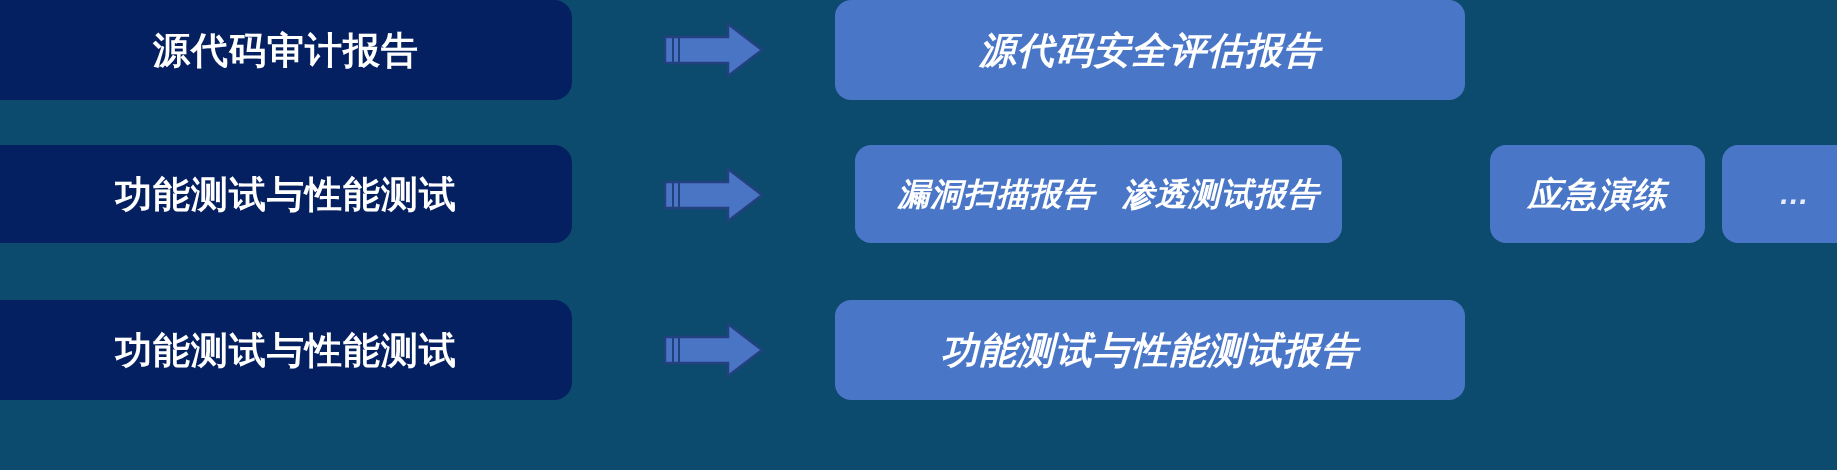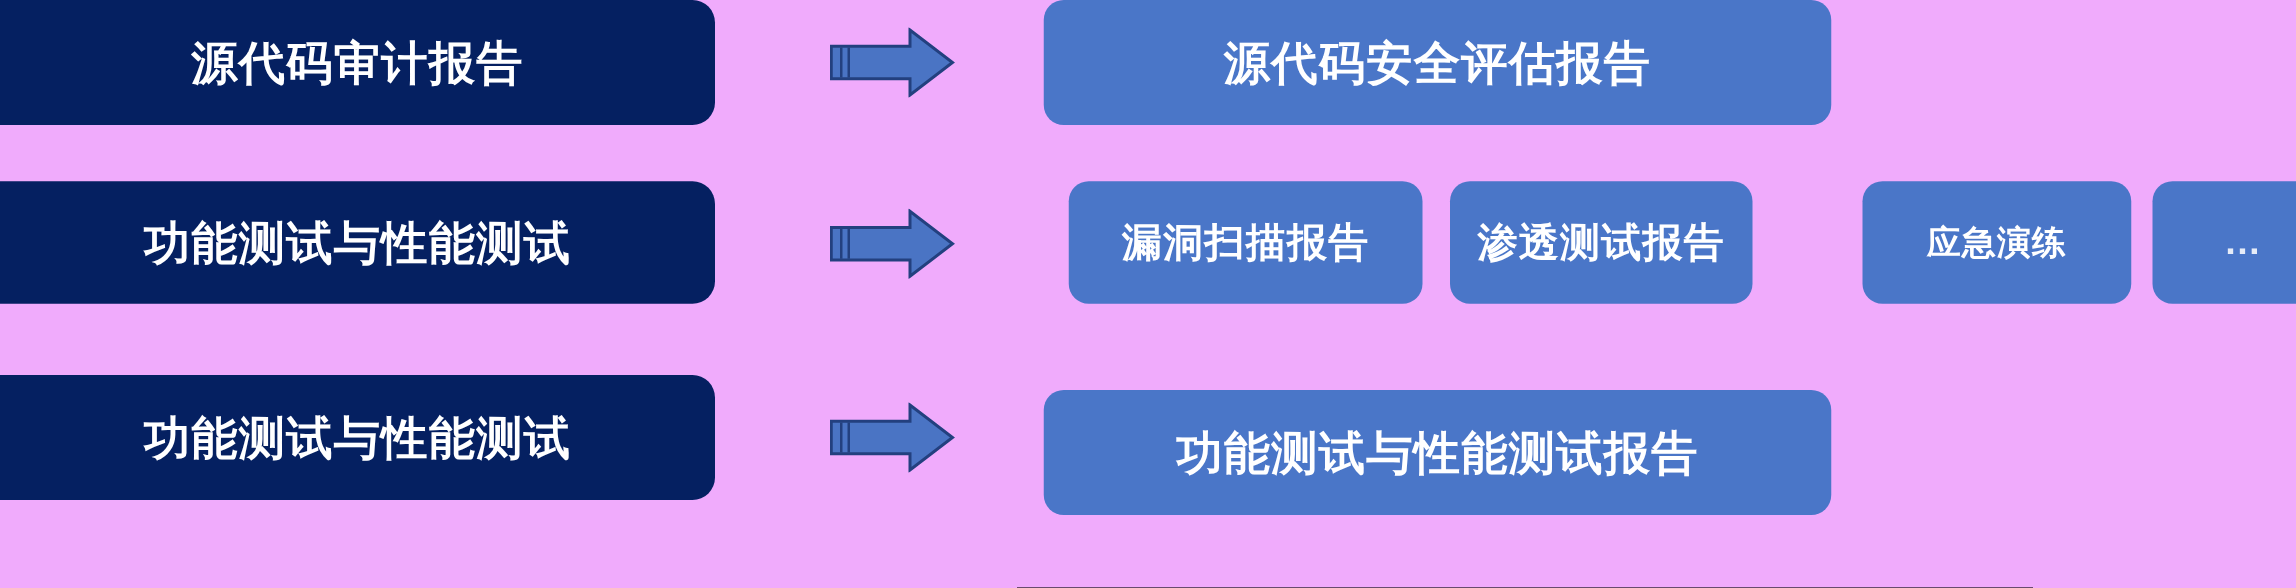--- a/index.html
+++ b/index.html
@@ -1,21 +1,21 @@
 <!DOCTYPE html>
 <html><head>
 <meta charset="utf-8">
 <style>
   html,body{margin:0;padding:0;background:#000;}
   body{
     width:1837px;height:470px;
     font-family:"Liberation Sans","DejaVu Sans",sans-serif;
     overflow:hidden;position:relative;
   }
-  #stage{position:absolute;left:0;top:0;width:1837px;height:470px;background:#f0abfc;}
+  #stage{position:absolute;left:0;top:0;width:1837px;height:470px;background:#0c4a6e;}
 
   .row{position:absolute;left:0;width:1837px;}
   #row-0{top:0px;height:100px;}
   #row-1{top:145px;height:98px;}
   #row-2{top:300px;height:100px;}
 
   .src-box{
     position:absolute;
     left:-36px;
     top:0;
@@ -48,31 +48,32 @@
   .arrow-wrap svg{display:block;width:100px;height:56px;}
 
   .out-box{
     position:absolute;
     top:0;
     height:100px;
     background:#4a76c8;
     border-radius:16px;
     display:flex;align-items:center;justify-content:center;
     box-sizing:border-box;
+    font-style:italic;
   }
   .out-box .label{
     color:#ffffff;
     font-weight:bold;
     line-height:1;
     white-space:nowrap;
     letter-spacing:1px;
   }
   .size-lg .label{font-size:37px;}
   .size-md .label{font-size:32px;}
-  .size-sm .label{font-size:27px;}
+  .size-sm .label{font-size:34px;}
   .size-dots .label{font-size:30px;letter-spacing:6px;color:#e6ecf8;}
 </style>
 </head>
 <body>
 
 <div id="stage">
 
   <div class="row" id="row-0">
     <div class="src-box">
       <span class="label">源代码审计报告</span>
@@ -96,21 +97,21 @@
     <div class="arrow-wrap">
       <svg viewBox="0 0 100 56" xmlns="http://www.w3.org/2000/svg">
         <path d="M1,15 L64,15 L64,2 L98,28 L64,54 L64,41 L1,41 Z" fill="#4a74c4" stroke="#23407f" stroke-width="2.4" stroke-linejoin="miter"></path>
         <line x1="9" y1="16" x2="9" y2="40" stroke="#23407f" stroke-width="2"></line>
         <line x1="15" y1="16" x2="15" y2="40" stroke="#23407f" stroke-width="2"></line>
       </svg>
     </div>
     <div class="out-box size-md" style="left:855px;width:283px;height:98px;">
       <span class="label">漏洞扫描报告</span>
     </div>
-    <div class="out-box size-md" style="left:1160px;width:242px;height:98px;">
+    <div class="out-box size-md" style="left:1100px;width:242px;height:98px;">
       <span class="label">渗透测试报告</span>
     </div>
     <div class="out-box size-sm" style="left:1490px;width:215px;height:98px;">
       <span class="label">应急演练</span>
     </div>
     <div class="out-box size-dots" style="left:1722px;width:150px;height:98px;">
       <span class="label">…</span>
     </div>
   </div>
 
@@ -118,18 +119,18 @@
     <div class="src-box">
       <span class="label">功能测试与性能测试</span>
     </div>
     <div class="arrow-wrap">
       <svg viewBox="0 0 100 56" xmlns="http://www.w3.org/2000/svg">
         <path d="M1,15 L64,15 L64,2 L98,28 L64,54 L64,41 L1,41 Z" fill="#4a74c4" stroke="#23407f" stroke-width="2.4" stroke-linejoin="miter"></path>
         <line x1="9" y1="16" x2="9" y2="40" stroke="#23407f" stroke-width="2"></line>
         <line x1="15" y1="16" x2="15" y2="40" stroke="#23407f" stroke-width="2"></line>
       </svg>
     </div>
-    <div class="out-box size-lg" style="left:835px;width:630px;margin-top:12px;">
+    <div class="out-box size-lg" style="left:835px;width:630px;">
       <span class="label">功能测试与性能测试报告</span>
     </div>
   </div>
 
 </div>
 
 </body></html>

